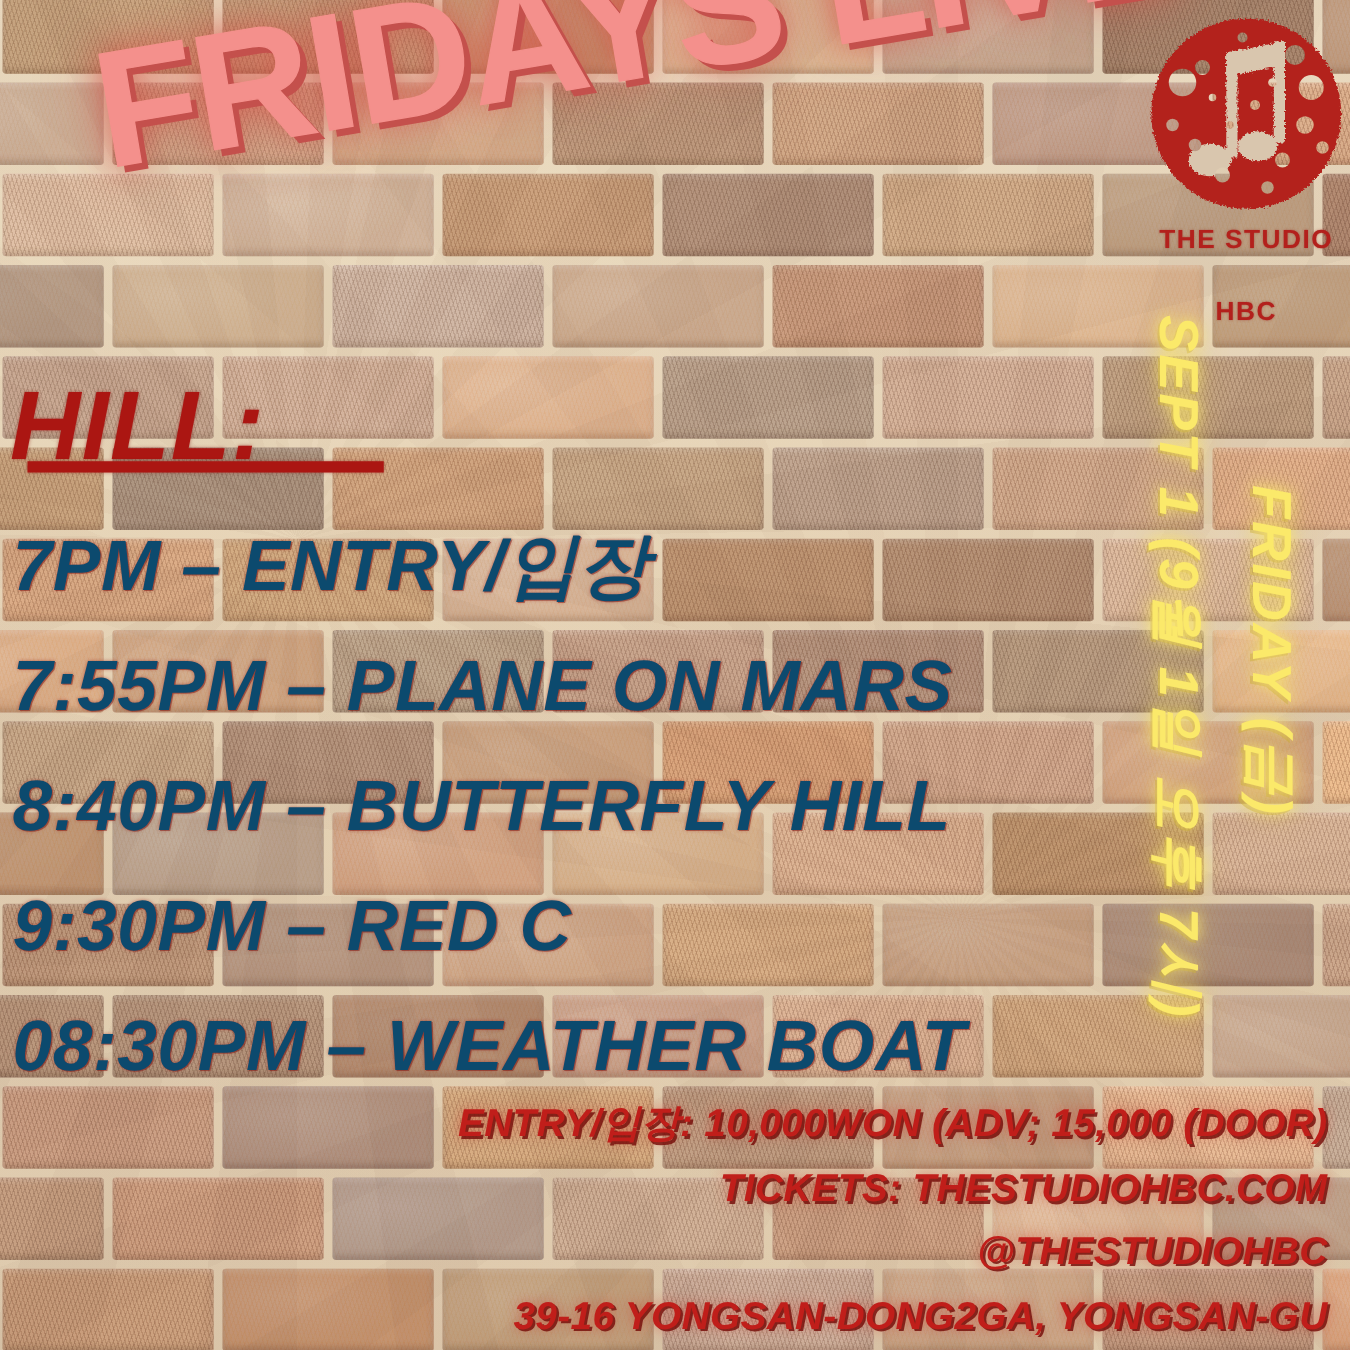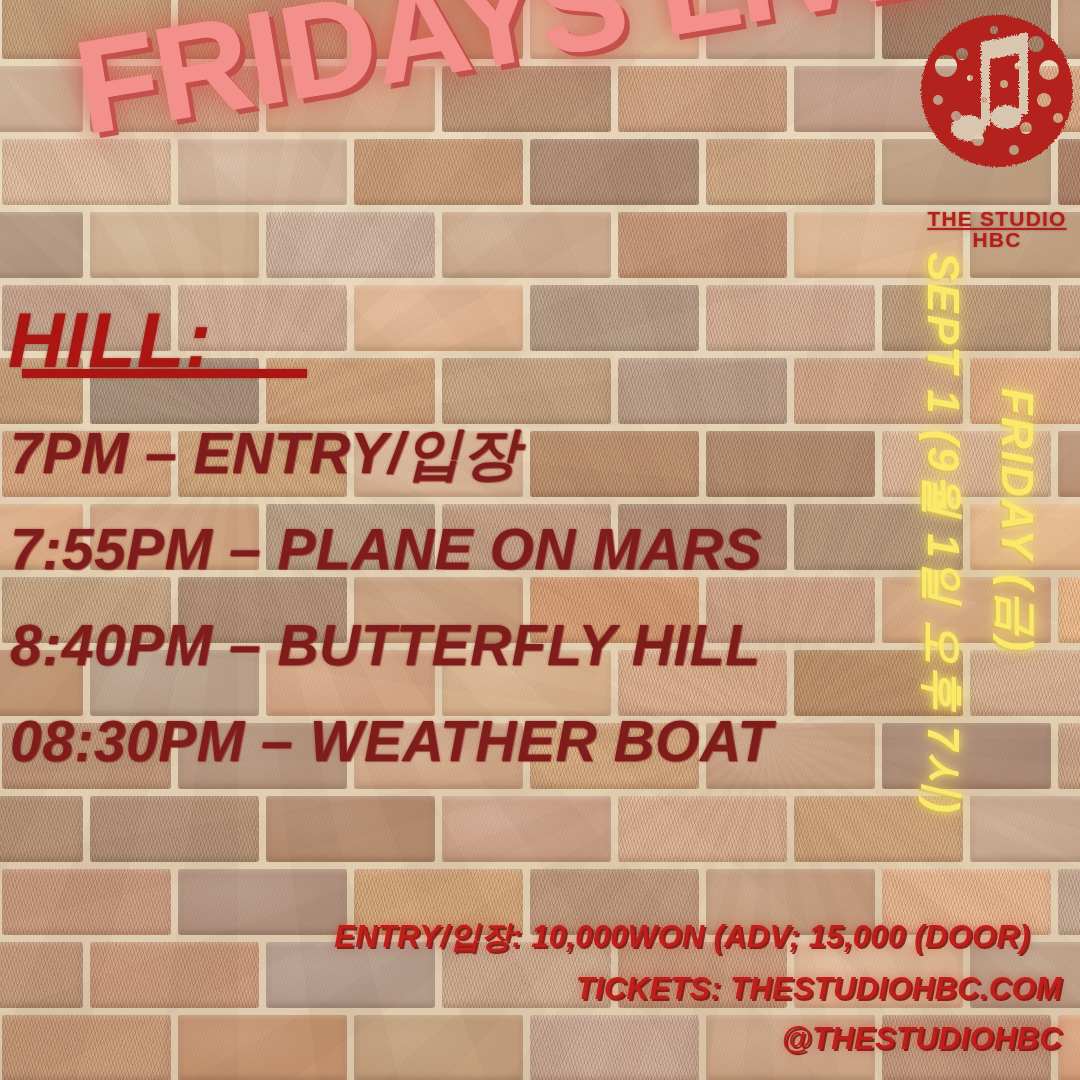--- a/index.html
+++ b/index.html
@@ -90,38 +90,38 @@
     box-shadow:0 0 3px rgba(140,20,16,.5);
   }
 
   
   #lineup{position:absolute;left:10px;top:405px;width:900px;}
   .lineup-row{
     font-weight:bold;font-style:italic;
     font-size:57px;
     letter-spacing:.5px;
     line-height:96px;
-    color:#7f1d1d;
+    color:#0c4a6e;
     white-space:nowrap;
     text-shadow:0 0 3px rgba(150,22,18,.55), 1px 1px 0 rgba(120,14,10,.45);
   }
 
   
   #logo{position:absolute;left:918px;top:6px;width:160px;height:250px;}
   #logo-stamp{
     position:absolute;left:0;top:2px;width:158px;height:166px;
   }
   .logo-txt{
     position:absolute;left:0;width:158px;text-align:center;
     font-weight:bold;font-size:21px;letter-spacing:1.2px;
     color:#b3201c;
     text-shadow:0 0 2px rgba(150,25,20,.5);
   }
-  #logo-line1{top:201px;text-decoration:underline;}
-  #logo-line2{top:222px;}
+  #logo-line1{top:174px;}
+  #logo-line2{top:232px;}
 
   
   .vtext{
     position:absolute;
     font-weight:bold;font-style:italic;
     font-size:44px;
     letter-spacing:2px;
     color:#fbe96a;
     white-space:nowrap;
     transform-origin:left top;
@@ -142,21 +142,21 @@
     font-weight:bold;font-style:italic;
     font-size:31px;
     letter-spacing:.3px;
     line-height:38px;
     color:#c01e1a;
     white-space:nowrap;
     text-shadow:
       2px 2px 0 rgba(120,16,12,.85),
       0 0 10px rgba(200,40,30,.55);
   }
-  #foot-price{margin-bottom:14px;text-align:center;}
+  #foot-price{margin-bottom:14px;}
   #foot-ig{margin-bottom:14px;}
   #foot-tickets{margin-bottom:12px;}
 </style>
 </head>
 <body>
 
 <div id="poster">
 
   <div class="wall">
     <div class="mortar"></div>
@@ -350,22 +350,24 @@
   <div class="vtext" id="vdate">SEPT 1 (9월 1일 오후 7시)</div>
   <div class="vtext" id="vday">FRIDAY (금)</div>
 
   <div id="bands-heading">HILL:</div>
   <div id="bands-rule"></div>
 
   <div id="lineup">
       <div class="lineup-row">7PM – ENTRY/입장</div>
       <div class="lineup-row">7:55PM – PLANE ON MARS</div>
       <div class="lineup-row">8:40PM – BUTTERFLY HILL</div>
+      <div class="lineup-row">9:30PM – RED C</div>
       <div class="lineup-row">08:30PM – WEATHER BOAT</div>
     </div>
 
   <div id="footer">
     <div class="foot-line" id="foot-price">ENTRY/입장: 10,000WON (ADV; 15,000 (DOOR)</div>
     <div class="foot-line" id="foot-tickets">TICKETS: THESTUDIOHBC.COM</div>
     <div class="foot-line" id="foot-ig">@THESTUDIOHBC</div>
+    <div class="foot-line" id="foot-address">39-16 YONGSAN-DONG2GA, YONGSAN-GU</div>
   </div>
 
 </div>
 
 </body></html>

